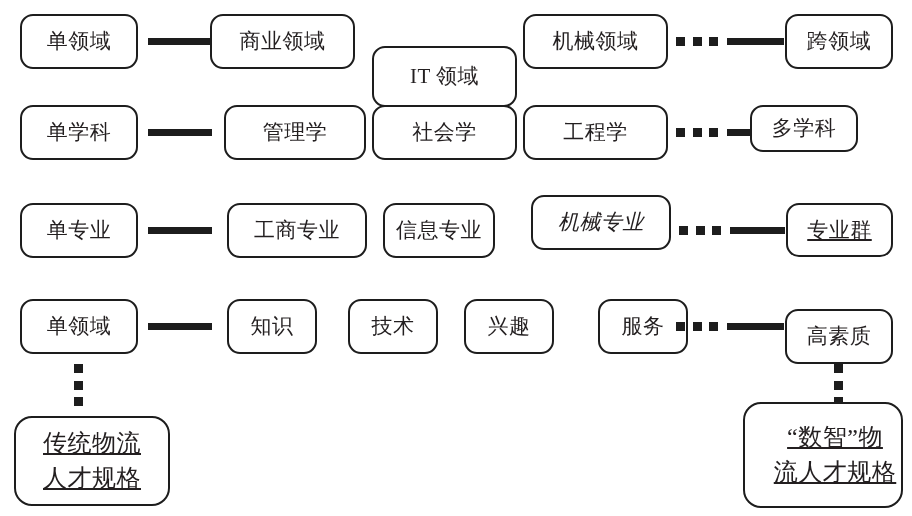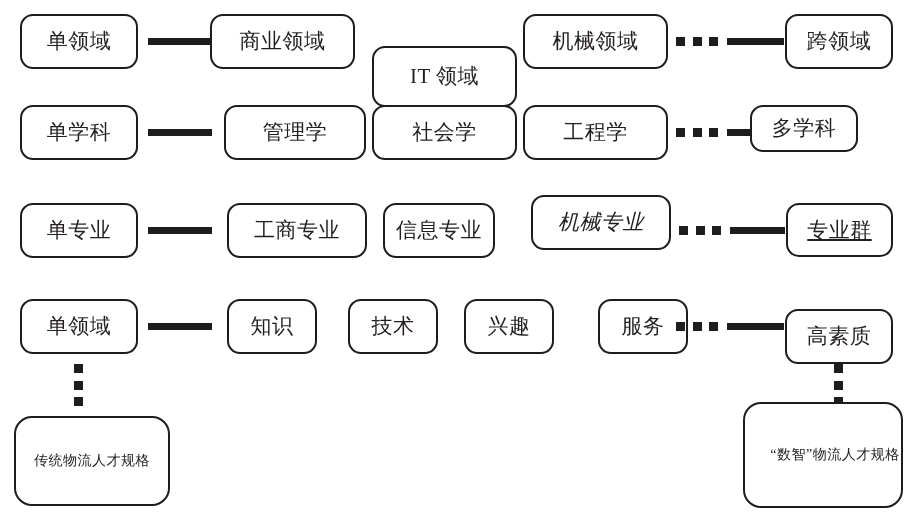--- a/index.html
+++ b/index.html
@@ -34,23 +34,25 @@
     align-items: center;
     justify-content: center;
     text-align: center;
     font-size: 21px;
     line-height: 1.05;
     letter-spacing: 0.5px;
     font-family: "Liberation Serif", "DejaVu Serif", serif;
   }
 
   .node.two-line {
-    font-size: 14px;
+    flex-direction: column;
+    font-size: 24px;
     line-height: 1.45;
     border-radius: 18px;
+    text-decoration: underline;
   }
   .node.two-line .ln { display: block; }
 
   
   .hconn {
     position: absolute;
     background: #1d1d1d;
     height: 7px;
     border-radius: 0;
   }

